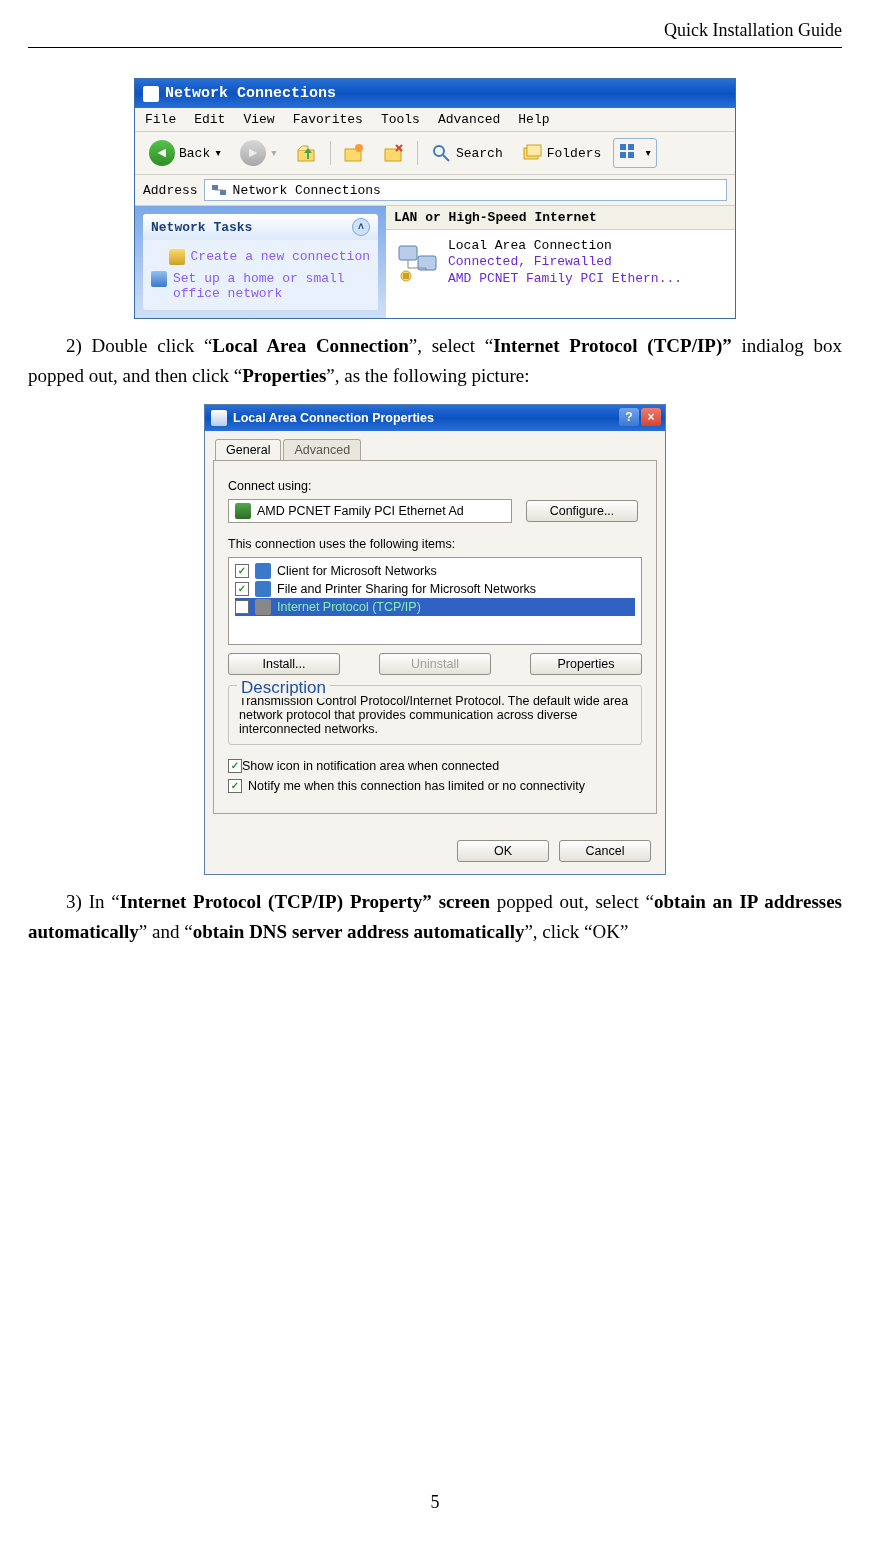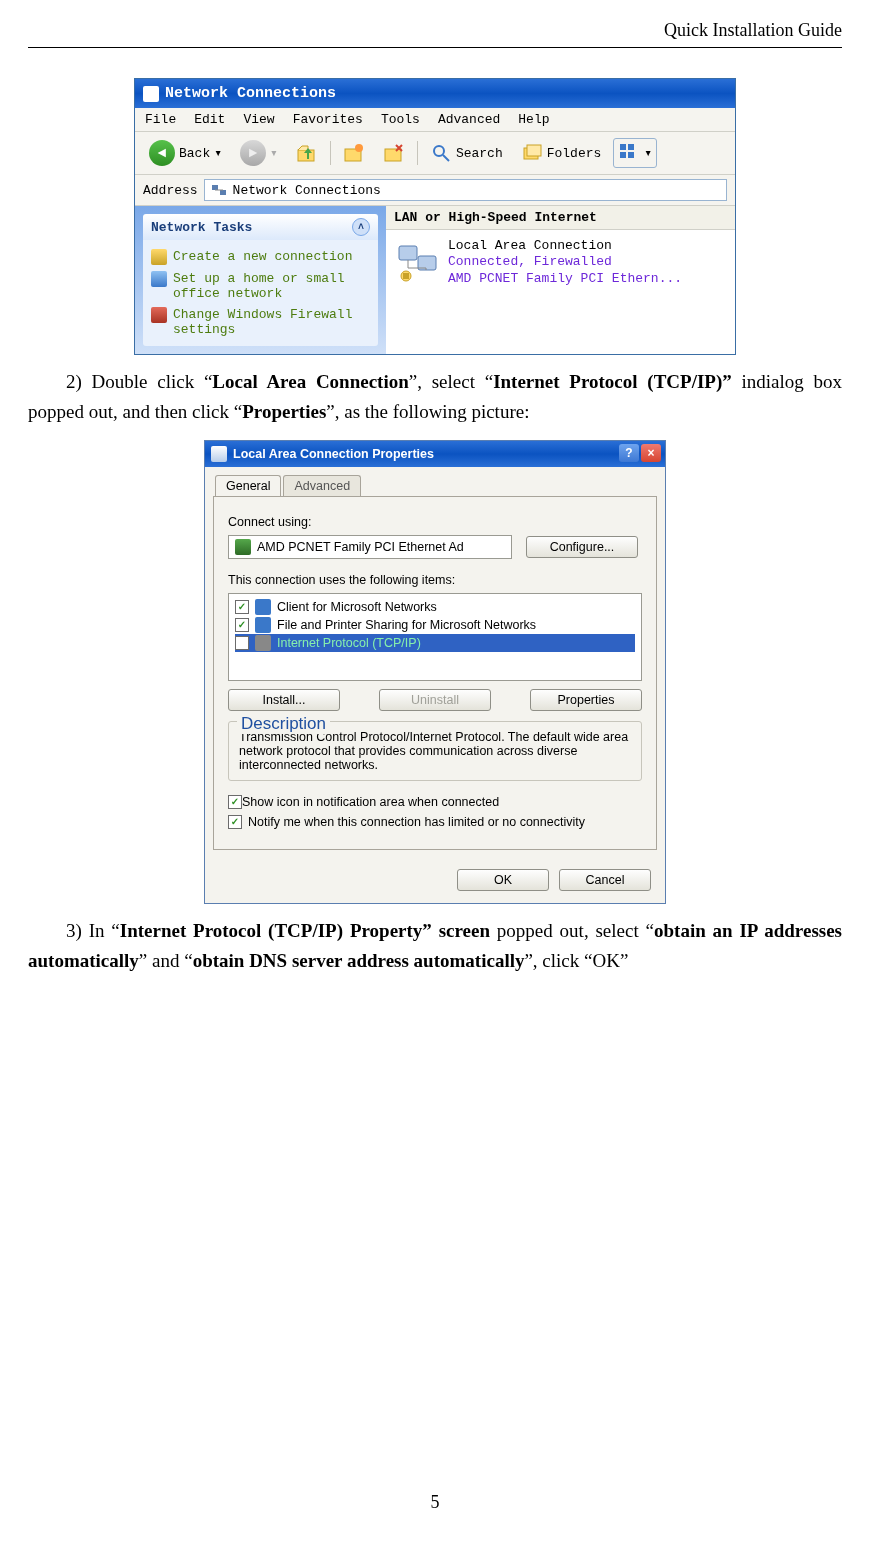--- a/index.html
+++ b/index.html
@@ -112,21 +112,21 @@
     color:#1a3e7a; font-weight:bold;
     padding:4px 8px;
     border-radius:3px 3px 0 0;
     display:flex; justify-content:space-between; align-items:center;
   }
   .side-body {
     background:#e9f1fc;
     border-radius:0 0 3px 3px;
     padding:6px 8px;
   }
-  .side-item { display:flex; gap:6px; align-items:flex-start; padding:3px 0; color:#4d7c0f; }
+  .side-item { display:flex; gap:6px; align-items:flex-start; padding:3px 0; color:#8b5cf6;justify-content:flex-end; }
   .mini-ico { width:16px; height:16px; display:inline-block; border-radius:2px; flex:0 0 16px;}
   .main1 { flex:1; padding:0 0 8px 0; }
   .cat-hdr { font-weight:bold; padding:4px 8px; background:#f2f1e8; border-bottom:1px solid #d0d0c8; }
   .conn-row { display:flex; gap:8px; padding:8px 10px; align-items:center; }
   .conn-ico { width:44px; height:40px; display:inline-block; position:relative; }
   .conn-txt { line-height:1.25; }
   .muted { color:#6d28d9; }
 
   
   .fig2 {
@@ -149,21 +149,21 @@
   .help-btn { background: linear-gradient(#6fa4ee,#3d78d4); color:#fff;}
   .close-btn{ background: linear-gradient(#f07a6f,#d64531); color:#fff;}
   .tabs2 { display:flex; padding-top:8px; padding-left:10px; }
   .tab2 {
     border:1px solid #a8a49a; border-bottom:none;
     background:#f4f3ee; padding:3px 10px; margin-right:2px;
     border-radius:3px 3px 0 0;
   }
   .tab2.inactive { background:#e8e6dd; color:#555; }
   .panel2 {
-    margin:0 8px 9px 8px;
+    margin:0 8px 16px 8px;
     border:1px solid #a8a49a;
     background:#f4f3ee;
     padding:12px 14px 14px 14px;
   }
   .row { margin:6px 0; }
   .field-box {
     border:1px solid #9a9a92; background:#fff;
     padding:3px 6px; display:flex; align-items:center; gap:6px;
     width:270px;
   }
@@ -304,24 +304,20 @@
           <span class="chev">˄</span>
         </div>
         <div class="side-body">
           <div class="side-item">
             <span class="mini-ico" style="background:linear-gradient(#ffd96b,#c9a227)"></span>
             <span>Create a new connection</span>
           </div>
           <div class="side-item">
             <span class="mini-ico" style="background:linear-gradient(#8fc1f2,#3a78c9)"></span>
             <span>Set up a home or small office network</span>
-          </div>
-          <div class="side-item">
-            <span class="mini-ico" style="background:linear-gradient(#e36a5a,#a83324)"></span>
-            <span>Change Windows Firewall settings</span>
           </div>
         </div>
       </div>
       <div class="main1">
         <div class="cat-hdr">LAN or High-Speed Internet</div>
         <div class="conn-row">
           <span class="conn-ico">
             <svg viewBox="0 0 44 40">
                 <rect x="3" y="4" width="18" height="14" rx="2" fill="#b7cdea" stroke="#5a7eb0"></rect>
                 <rect x="22" y="14" width="18" height="14" rx="2" fill="#b7cdea" stroke="#5a7eb0"></rect>

